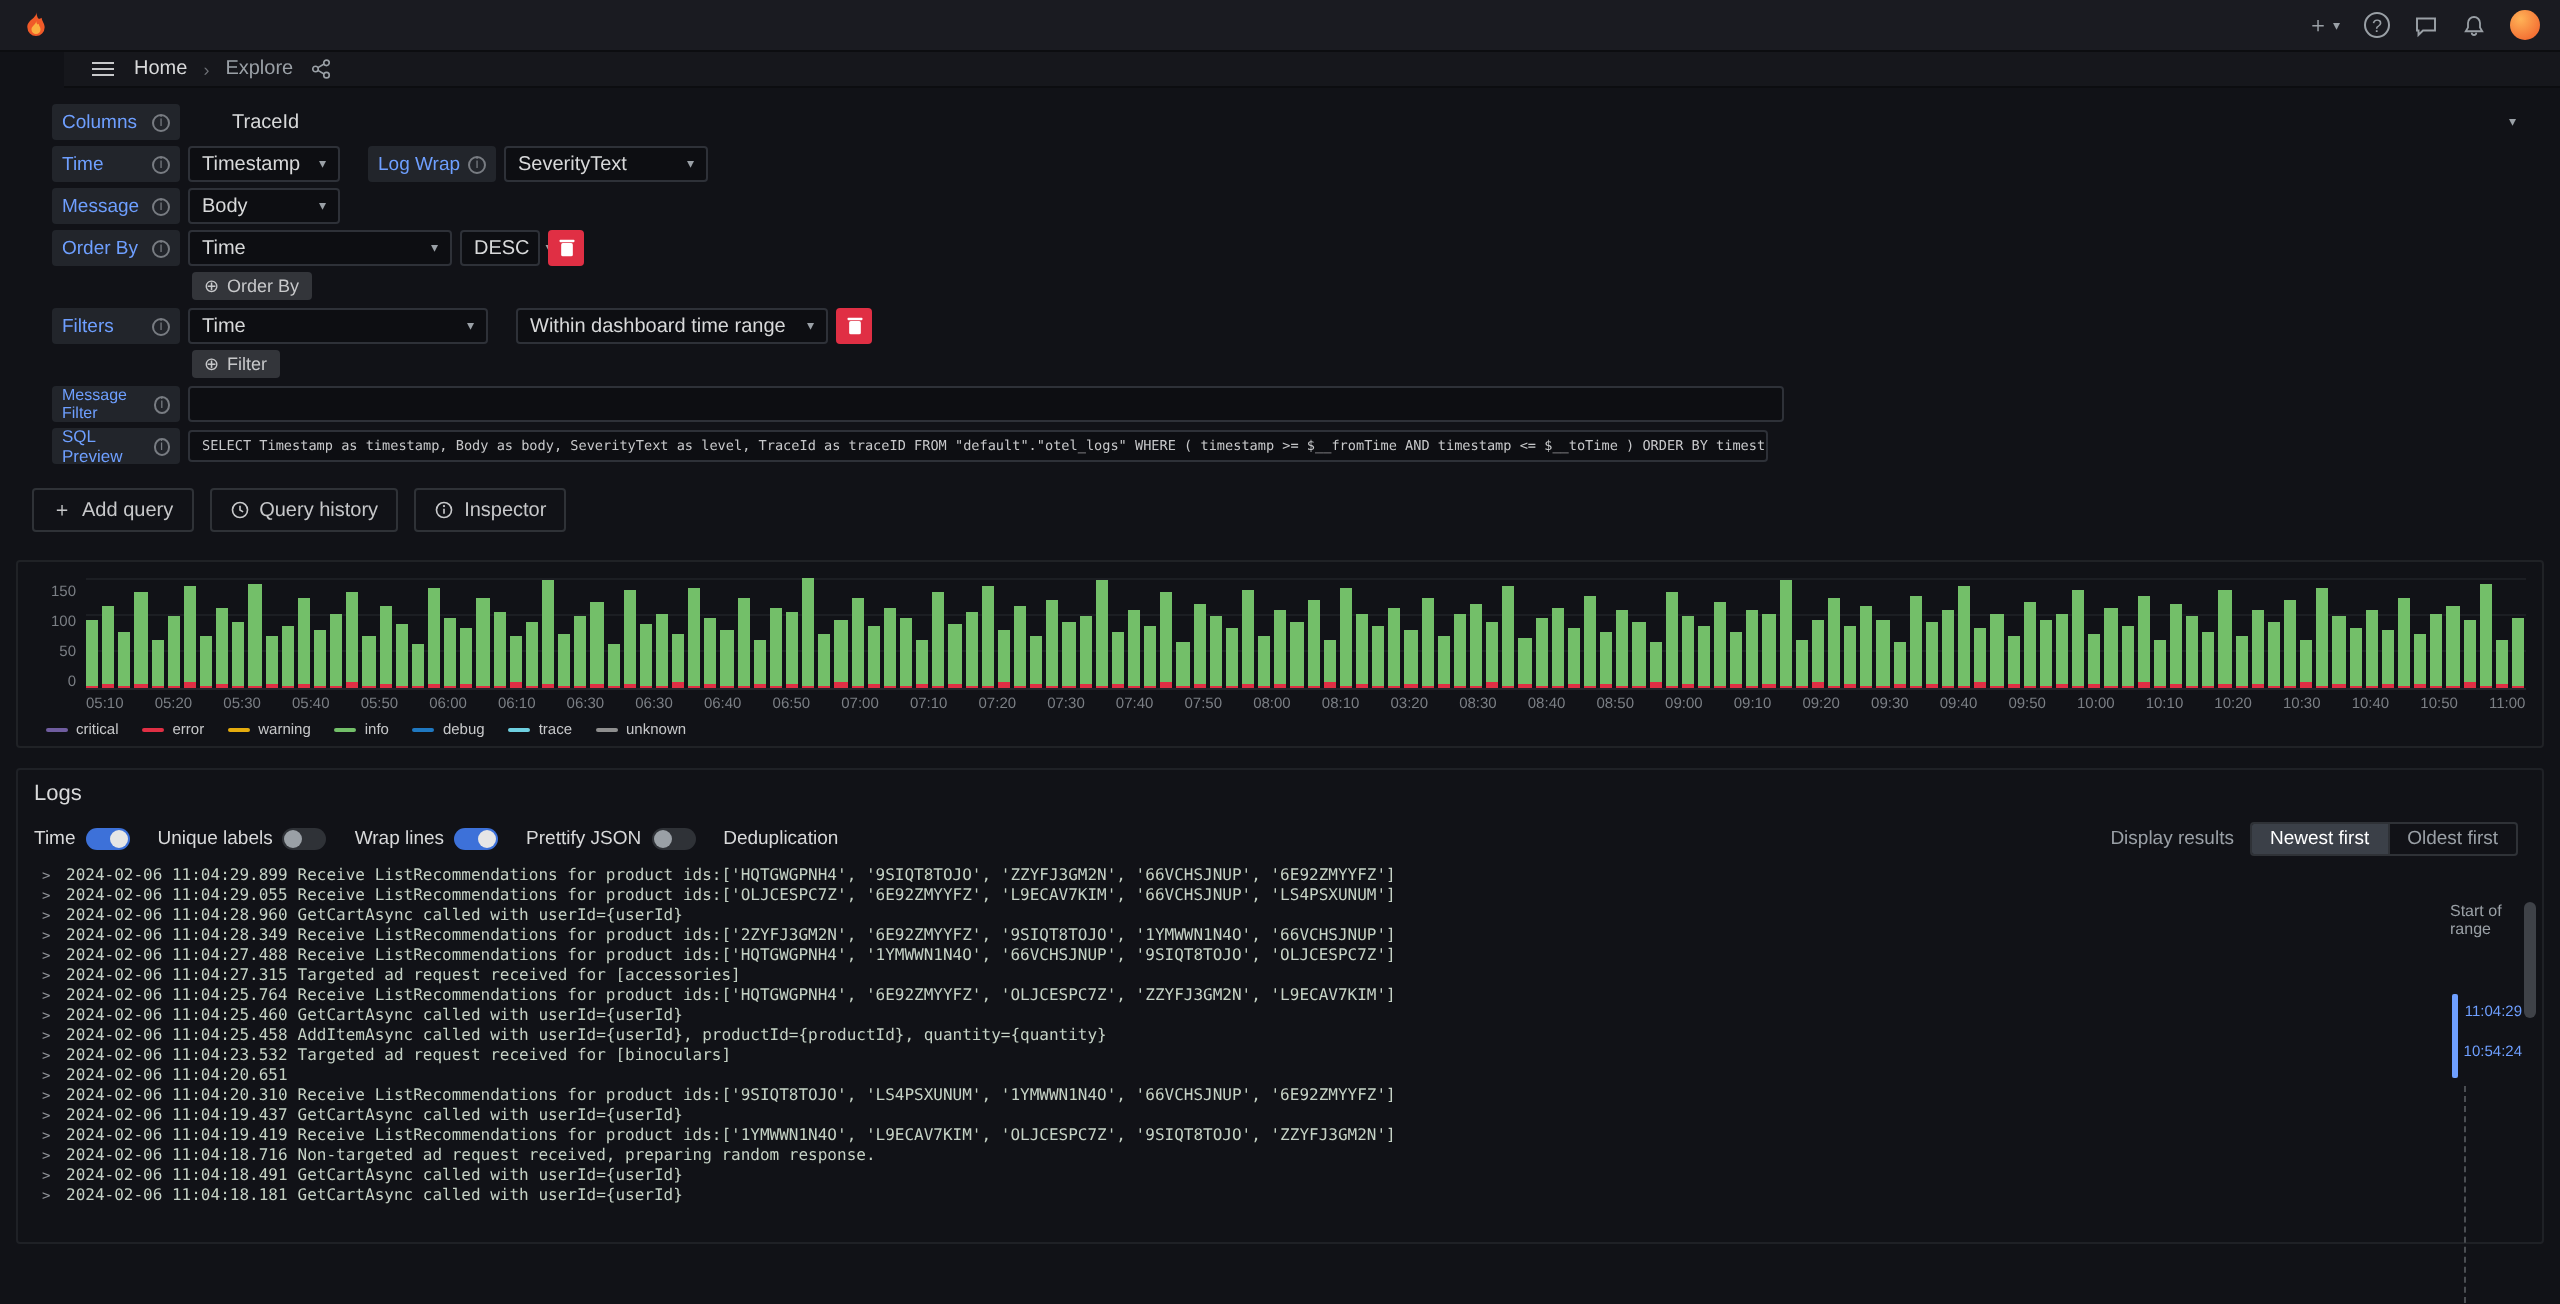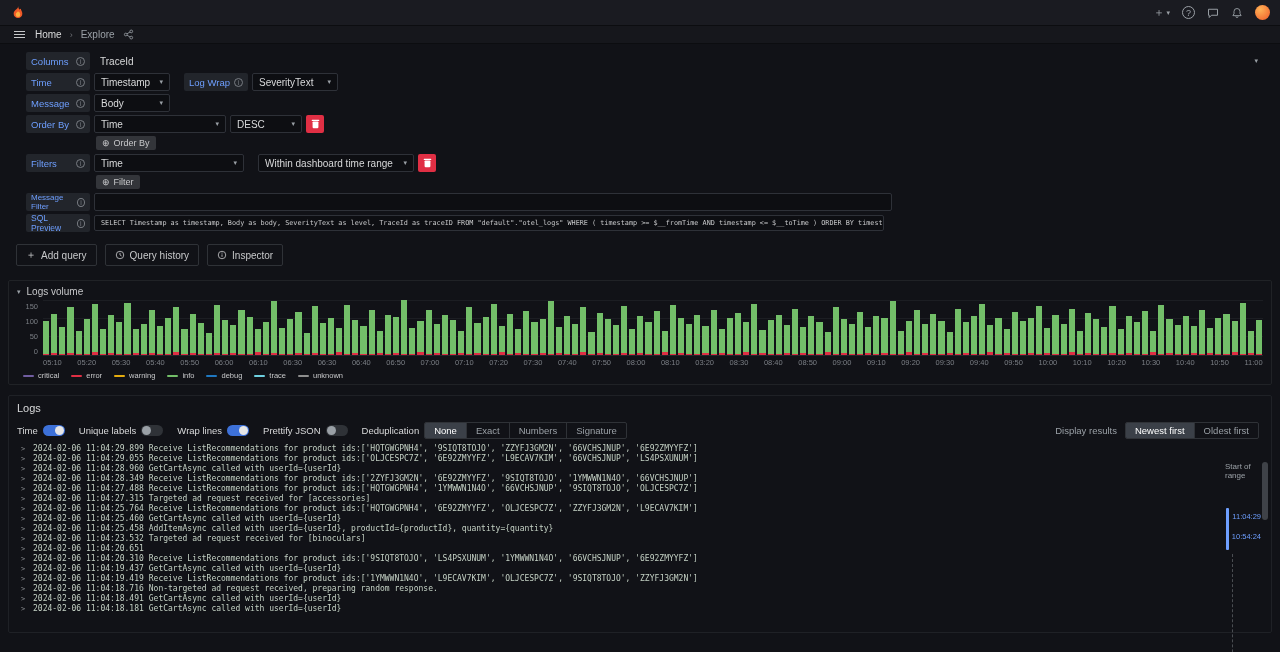--- a/index.html
+++ b/index.html
@@ -18,41 +18,41 @@
     display:flex; align-items:center; gap:6px; padding:0 8px; font-size:10px; color:#8e9196; }
   .search .kbd { margin-left:auto; display:flex; align-items:center; gap:4px; color:#8e9196; }
   .kbd-icon { width:12px; height:8px; border:1px solid #5a5e66; border-radius:2px; display:inline-block; }
   .nav-right { margin-left:auto; display:flex; align-items:center; gap:12px; color:#9aa0a6; font-size:11px; }
   .nav-ic { display:flex; align-items:center; gap:2px; cursor:pointer; }
   .help-circle { width:13px; height:13px; border:1px solid #9aa0a6; border-radius:50%;
     font-size:9px; display:flex; align-items:center; justify-content:center; }
   .avatar { width:15px; height:15px; border-radius:50%; background:radial-gradient(circle at 35% 30%, #ffb357, #f05a28); }
   
   .crumbbar { height:18px; background:#16171c; display:flex; align-items:center; gap:8px;
-    padding:0 12px; border-bottom:1px solid #0c0d10; }
+    padding:0 12px; border-bottom:1px solid #0c0d10;margin-left:32px; }
   .burger { width:11px; height:1px; background:#c7c8ca; box-shadow:0 -3px 0 #c7c8ca, 0 3px 0 #c7c8ca; margin:0 2px; }
   .bc-home { color:#d8d9da; font-size:10px; }
   .bc-sep { color:#6e7176; font-size:9px; }
   .bc-cur { color:#9aa0a6; font-size:10px; }
   
   .qwrap { padding:8px 16px 0 26px; position:relative; }
   .qrow { display:flex; align-items:center; gap:4px; margin-bottom:3px; }
   .qlabel { width:64px; min-width:64px; height:18px; background:#22252b; color:#6e9fff;
     font-size:9.5px; display:flex; align-items:center; justify-content:space-between;
     padding:0 5px; border-radius:2px; }
   .info-i { width:9px; height:9px; border:1px solid #787c82; border-radius:50%; color:#787c82;
     font-size:7px; line-height:7px; display:flex; align-items:center; justify-content:center; font-style:normal; }
   .select { height:18px; background:#0d0e12; border:1px solid #2e3138; border-radius:2px;
     padding:0 6px; font-size:10px; color:#d8d9da; display:flex; align-items:center;
     justify-content:space-between; gap:8px; cursor:pointer; }
   .caret { color:#9aa0a6; font-size:7px; }
   .qinput { height:18px; background:#0d0e12; border:1px solid #2e3138; border-radius:2px;
     color:#d8d9da; font-size:10px; padding:0 6px; font-family:"Liberation Sans",sans-serif; }
   .full-select { flex:1; display:flex; align-items:center; justify-content:space-between;
-    height:18px; padding:0 6px; color:#d8d9da; font-size:10px; cursor:pointer; }
+    height:18px; padding:0 6px; color:#d8d9da; font-size:10px; cursor:pointer;margin-left:16px; }
   .redbtn { width:18px; height:18px; background:#e02f44; border:none; border-radius:2px;
     display:flex; align-items:center; justify-content:center; cursor:pointer; }
   .addbtn { height:14px; background:#33353a; border:none; border-radius:2px; color:#c7c8ca;
     font-size:9px; display:flex; align-items:center; gap:4px; padding:0 6px; margin:2px 0 4px 70px; cursor:pointer; }
   .sqlbox { display:inline-block; background:#0d0e12; border:1px solid #2e3138; border-radius:2px;
     font-family:"DejaVu Sans Mono", monospace; font-size:6.8px; color:#c7c8ca; padding:3px 6px;
     white-space:nowrap; max-width:790px; overflow:hidden; }
   
   .toolbar { display:flex; gap:8px; margin:12px 0 0 16px; }
   .tbtn { height:22px; border:1px solid #2f3237; background:transparent; border-radius:2px;
@@ -166,21 +166,21 @@
       <i class="info-i">i</i>
     </span>
     <span class="select" style="width:76px">
       <span>Timestamp</span>
       <span class="caret">▾</span>
     </span>
     <span class="qlabel" style="margin-left:10px">
       <span>Log Wrap</span>
       <i class="info-i">i</i>
     </span>
-    <span class="select" style="width:86px">
+    <span class="select" style="width:102px">
       <span>SeverityText</span>
       <span class="caret">▾</span>
     </span>
   </div>
 
   <div class="qrow">
     <span class="qlabel">
       <span>Message</span>
       <i class="info-i">i</i>
     </span>
@@ -192,21 +192,21 @@
 
   <div class="qrow">
     <span class="qlabel">
       <span>Order By</span>
       <i class="info-i">i</i>
     </span>
     <span class="select" style="width:132px">
       <span>Time</span>
       <span class="caret">▾</span>
     </span>
-    <span class="select" style="width:72px">
+    <span class="select" style="width:40px">
       <span>DESC</span>
       <span class="caret">▾</span>
     </span>
     <button class="redbtn">
       <svg width="9" height="10" viewBox="0 0 10 12">
         <rect x="1.5" y="3" width="7" height="8" rx="1" fill="#fff"></rect>
         <rect x="0.5" y="1" width="9" height="1.5" rx=".5" fill="#fff"></rect>
       </svg>
     </button>
   </div>
@@ -276,24 +276,20 @@
     <svg width="10" height="10" viewBox="0 0 16 16">
       <circle cx="8" cy="8" r="6" fill="none" stroke="#c7c8ca" stroke-width="1.3"></circle>
       <line x1="8" y1="7" x2="8" y2="11" stroke="#c7c8ca" stroke-width="1.3"></line>
       <circle cx="8" cy="4.8" r=".9" fill="#c7c8ca"></circle>
     </svg>
     <span>Inspector</span>
   </button>
 </div>
 
 <div class="vol-panel">
-  <div class="vol-head">
-    <span class="caret">▾</span>
-    <span>Logs volume</span>
-  </div>
   <div class="chart-wrap">
     <div class="y-axis">
         <span>150</span>
         <span>100</span>
         <span>50</span>
         <span>0</span>
       </div>
     <div class="plot">
         <div class="gridline" style="bottom: 18px;"></div>
         <div class="gridline" style="bottom: 36px;"></div>
@@ -993,26 +989,20 @@
         </span>
     </span>
     <span class="ctl">
       <span>Prettify JSON</span>
       <span class="switch off">
           <span class="knob"></span>
         </span>
     </span>
     <span class="ctl">
       <span>Deduplication</span>
-      <span class="seg-group">
-          <button class="seg selected">None</button>
-          <button class="seg">Exact</button>
-          <button class="seg">Numbers</button>
-          <button class="seg">Signature</button>
-        </span>
     </span>
     <span class="ctl ctl-right">
       <span class="dim-label">Display results</span>
       <span class="seg-group">
           <button class="seg selected">Newest first</button>
           <button class="seg">Oldest first</button>
         </span>
     </span>
   </div>
 

